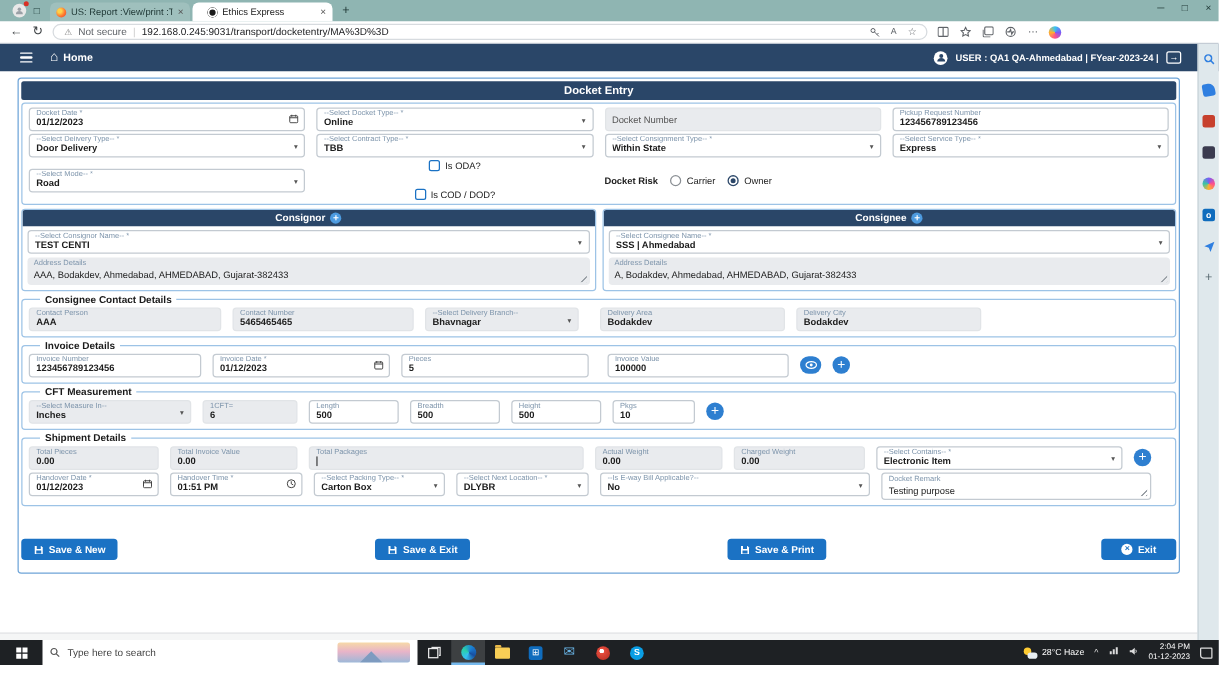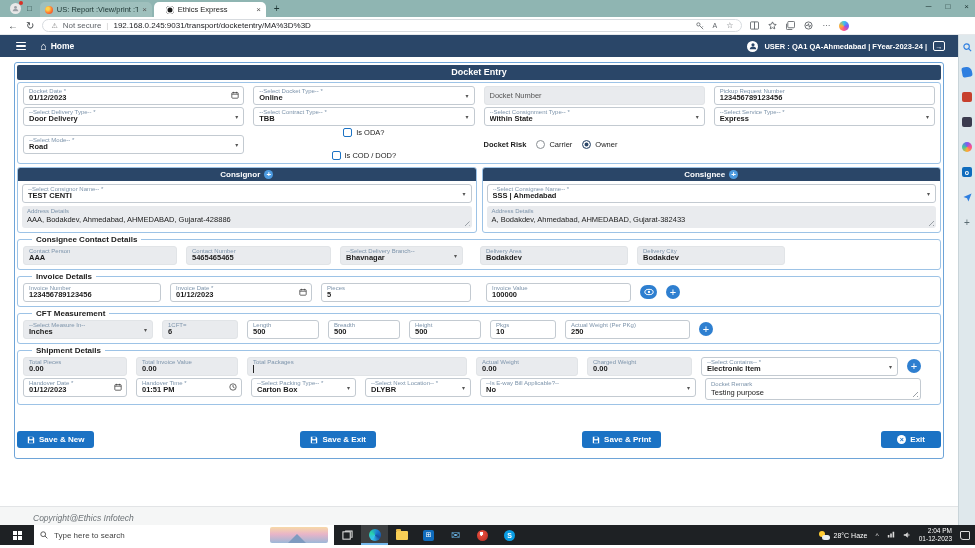--- a/index.html
+++ b/index.html
@@ -103,21 +103,21 @@
 
   .btnrow { display:flex; justify-content:space-between; align-items:center; gap:6px; margin:26px 0 8px 0; }
   .btn { background:#1b72c4; color:#fff; border:none; border-radius:3px; font-size:8px; font-weight:bold; font-family:inherit; height:17px; padding:0 10px; display:flex; align-items:center; gap:4px; }
   .btn svg { width:8px; height:8px; }
   .btn.exit { margin-left:14px; padding:0 16px; }
   .xcirc { width:9px; height:9px; border-radius:50%; background:#fff; color:#1b72c4; font-size:7px; font-weight:bold; display:flex; align-items:center; justify-content:center; }
 
   .copyright { position:absolute; left:0; right:17px; bottom:20px; height:22px; background:#f5f6f6; border-top:1px solid #e2e4e6; display:flex; align-items:center; padding-left:33px; font-size:8.5px; font-style:italic; color:#6d7377; z-index:4; }
 
   
-  .taskbar { position:absolute; left:0; right:0; bottom:3px; height:20px; background:#1e2124; display:flex; align-items:center; z-index:10; }
+  .taskbar { position:absolute; left:0; right:0; bottom:16px; height:20px; background:#1e2124; display:flex; align-items:center; z-index:10; }
   .startbtn { width:34px; height:20px; display:flex; align-items:center; justify-content:center; }
   .winlogo { display:grid; grid-template-columns:4px 4px; grid-template-rows:4px 4px; gap:1px; }
   .winlogo span { background:#fff; }
   .searchbox { width:300px; height:20px; background:#fff; display:flex; align-items:center; gap:6px; padding:0 6px; position:relative; }
   .searchbox svg { width:8px; height:8px; }
   .searchtxt { font-size:8px; color:#444; flex:1; }
   .searchimg { width:58px; height:16px; border-radius:2px; background:linear-gradient(180deg,#f7d9a8 0%,#e8b4c8 45%,#9db8d8 100%); position:relative; overflow:hidden; }
   .searchimg:after { content:""; position:absolute; left:18px; top:7px; border-left:9px solid transparent; border-right:9px solid transparent; border-bottom:9px solid #7e9bc0; }
   .tbapp { width:27px; height:20px; display:flex; align-items:center; justify-content:center; font-size:10px; }
   .tbapp.active { background:rgba(255,255,255,0.14); box-shadow:inset 0 -2px 0 #76b9ed; }
@@ -337,21 +337,21 @@
             <span class="pluscirc">+</span>
           </div>
         <div class="panelbody">
           <div class="fld">
             <span class="lbl">--Select Consignor Name-- *</span>
             <span class="val">TEST CENTI</span>
             <span class="caret">▾</span>
           </div>
           <div class="txtarea">
             <span class="lbl">Address Details</span>
-            <span class="val">AAA, Bodakdev, Ahmedabad, AHMEDABAD, Gujarat-428886</span>
+            <span class="val">AAA, Bodakdev, Ahmedabad, AHMEDABAD, Gujarat-382433</span>
             <span class="grip"></span>
           </div>
         </div>
       </div>
       <div class="panel">
         <div class="panelhdr">
             <span>Consignee</span>
             <span class="pluscirc">+</span>
           </div>
         <div class="panelbody">
@@ -451,24 +451,20 @@
           <span class="lbl">Breadth</span>
           <span class="val">500</span>
         </div>
         <div class="fld" style="width:72px;">
           <span class="lbl">Height</span>
           <span class="val">500</span>
         </div>
         <div class="fld" style="width:66px;">
           <span class="lbl">Pkgs</span>
           <span class="val">10</span>
-        </div>
-        <div class="fld" style="width:125px;">
-          <span class="lbl">Actual Weight (Per PKg)</span>
-          <span class="val">250</span>
         </div>
         <span class="cbtn add">+</span>
       </div>
     </div>
 
     <div class="fieldset">
       <span class="legend">Shipment Details</span>
       <div class="frow">
         <div class="fld dis" style="width:104px;">
           <span class="lbl">Total Pieces</span>

